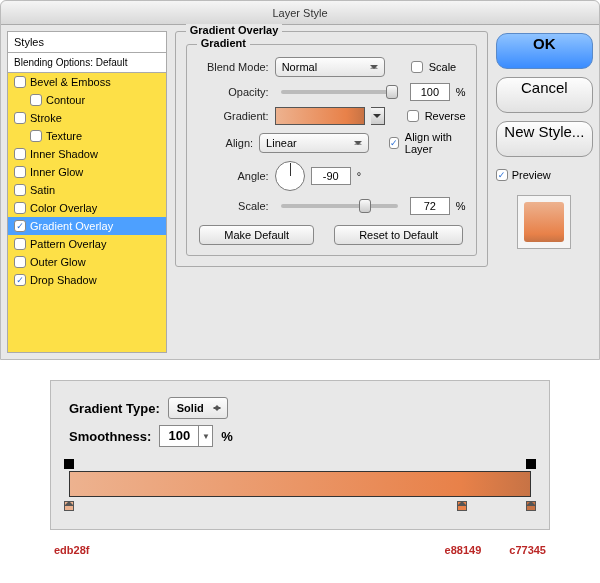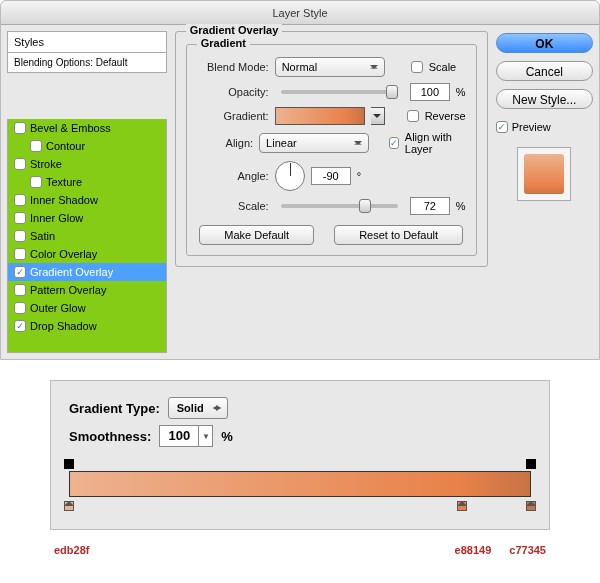--- a/index.html
+++ b/index.html
@@ -3,21 +3,21 @@
 <meta charset="utf-8">
 <style>
   * { box-sizing: border-box; font-family: "Lucida Grande", Arial, sans-serif; font-size: 11px; }
   body { margin: 0; background: #fff; width: 600px; }
   .dialog { width: 600px; background: #e8e8e8; border: 1px solid #bbb; border-radius: 6px 6px 0 0; }
   .titlebar { height: 24px; background: linear-gradient(#f5f5f5,#d8d8d8); border-bottom: 1px solid #aaa; border-radius: 6px 6px 0 0; text-align: center; line-height: 24px; font-size: 12px; color: #333; }
   .dlg-body { display: flex; padding: 6px; gap: 8px; height: 334px; }
   .styles-col { width: 164px; display: flex; flex-direction: column; gap: 0; }
   .styles-header, .blending-header { background: #fff; border: 1px solid #aaa; padding: 4px 6px; }
   .blending-header { border-top: 0; font-size: 10px; }
-  .style-list { background: #84cc16; border: 1px solid #aaa; border-top: 0; flex: 1; overflow: hidden; margin-top: 46px; }
+  .style-list { background: #fde047; border: 1px solid #aaa; border-top: 0; flex: 1; overflow: hidden; }
   .style-row { display: flex; align-items: center; padding: 3px 6px; gap: 4px; cursor: default; }
   .style-row.indent { padding-left: 22px; }
   .style-row.selected { background: #4da0ff; color: #fff; }
   .cb { width: 12px; height: 12px; border: 1px solid #888; border-radius: 3px; background: #fff; display: inline-flex; align-items: center; justify-content: center; font-size: 9px; color: #2a6fd6; }
   .cb.chk::before { content: "✓"; }
   .center-col { flex: 1; }
   .fieldset { border: 1px solid #aaa; border-radius: 3px; padding: 6px 10px 10px 10px; position: relative; background: #e8e8e8; }
   .fieldset > .legend { position: absolute; top: -8px; left: 10px; background: #e8e8e8; padding: 0 4px; font-size: 11px; font-weight: bold; }
   .inner-fieldset { margin-top: 6px; }
   .form-row { display: flex; align-items: center; margin: 6px 0; gap: 6px; }
@@ -38,21 +38,21 @@
   .slider { flex: 1; height: 4px; background: #bbb; border-radius: 2px; position: relative; margin: 0 6px; }
   .slider .thumb { position: absolute; top: -5px; width: 12px; height: 14px; background: linear-gradient(#fafafa,#ccc); border: 1px solid #777; border-radius: 3px; }
   .grad-swatch { width: 90px; height: 18px; border: 1px solid #555; background: linear-gradient(90deg,#edb28f,#e88149 80%,#c77345); }
   .grad-btn { width: 14px; height: 18px; border: 1px solid #555; border-left: 0; background: linear-gradient(#f5f5f5,#ccc); display:flex; align-items:center; justify-content:center; }
   .grad-btn .tri { width:0;height:0;border:4px solid transparent;border-top-color:#333; margin-top:3px; }
   .angle-dial { width: 30px; height: 30px; border: 1px solid #777; border-radius: 50%; background: #fff; position: relative; }
   .angle-dial .needle { position: absolute; left: 50%; top: 50%; width: 1px; height: 13px; background: #333; transform-origin: top center; transform: rotate(180deg); }
   .btn { height: 20px; padding: 0 24px; border: 1px solid #888; border-radius: 4px; background: linear-gradient(#fdfdfd,#e2e2e2); line-height: 18px; text-align: center; }
   .btn-row { display: flex; gap: 20px; justify-content: center; margin-top: 10px; }
   .right-col { width: 100px; display:flex; flex-direction:column; gap:8px; align-items:stretch; padding-top:2px; }
-  .aqua-btn { height: 20px; border: 1px solid #5a8ac8; border-radius: 11px; text-align: center; line-height: 20px; font-size: 12px; }
+  .aqua-btn { height: 36px; border: 1px solid #5a8ac8; border-radius: 11px; text-align: center; line-height: 20px; font-size: 15px; }
   .aqua-btn.default { background: linear-gradient(#8fc3ff,#3a8cff); color:#000; font-weight:bold; }
   .aqua-btn.normal { background: linear-gradient(#fdfdfd,#e2e2e2); border-color:#999; }
   .preview-row { display:flex; align-items:center; gap:4px; margin-top:4px; }
   .preview-box { width: 54px; height: 54px; border: 1px solid #aaa; background: #f5f5f5; display:flex; align-items:center; justify-content:center; margin:6px auto 0; }
   .preview-sw { width: 40px; height: 40px; background: linear-gradient(180deg,#edb28f,#e88149 80%,#c77345); border-radius: 3px; }
   
   .lower { width: 500px; margin: 20px auto 0; }
   .editor { background: #e8e8e8; border: 1px solid #bbb; padding: 10px 18px 18px 18px; }
   .ed-row { display:flex; align-items:center; gap:8px; margin:6px 0;font-weight:bold; }
   .ed-lbl { font-size: 13px; }
@@ -62,21 +62,21 @@
   .sel2::after{bottom:3px;border-top-color:#555;}
   .stepper { width:54px; height:22px; border:1px solid #888; background:#fff; display:flex; }
   .stepper .val{ flex:1; text-align:center; line-height:20px; font-size:13px; }
   .stepper .arr{ width:14px; border-left:1px solid #888; display:flex; align-items:center; justify-content:center; font-size:8px; color:#555;}
   .grad-bar-wrap { position:relative; margin-top:12px; height:52px; }
   .grad-bar { position:absolute; left:0; right:0; top:12px; height:26px; border:1px solid #333; background: linear-gradient(90deg,#edb28f 0%,#e88149 85%,#c77345 100%); }
   .opstop { position:absolute; top:0; width:10px; height:10px; background:#000; }
   .colstop { position:absolute; bottom:0; width:10px; height:10px; border:1px solid #555; }
   .colstop .tri { position:absolute; top:-6px; left:-1px; width:0;height:0;border:5px solid transparent;border-bottom-color:#555; }
   .hex-row { display:flex; justify-content:space-between; margin:14px 4px 0; font: bold 18px Georgia, serif; color:#bb2726; }
-  .hex-row .rgt { display:flex; gap:18px; }
+  .hex-row .rgt { display:flex; gap:28px; }
 </style>
 </head>
 <body>
 
 <div class="dialog">
   <div class="titlebar">
     <span>Layer Style</span>
   </div>
   <div class="dlg-body">
 

